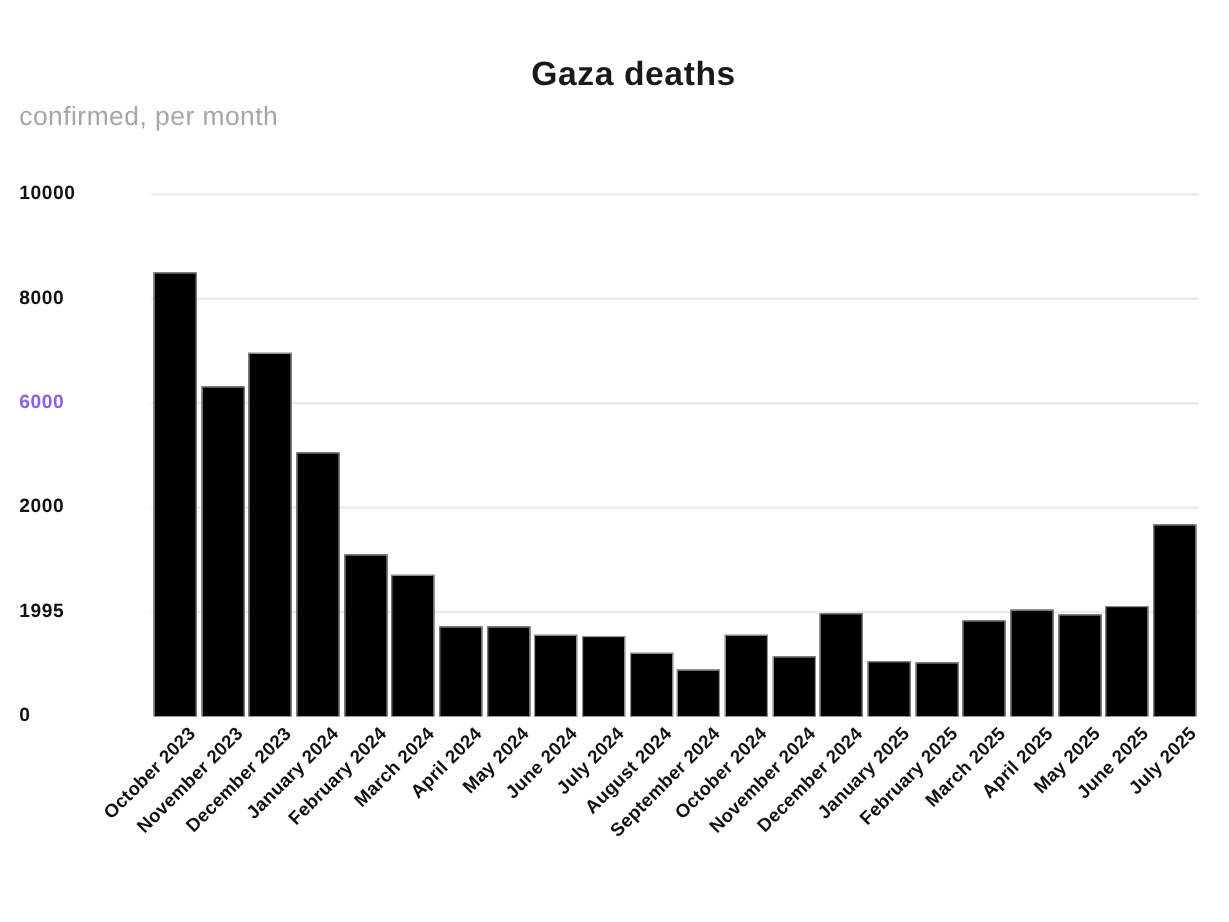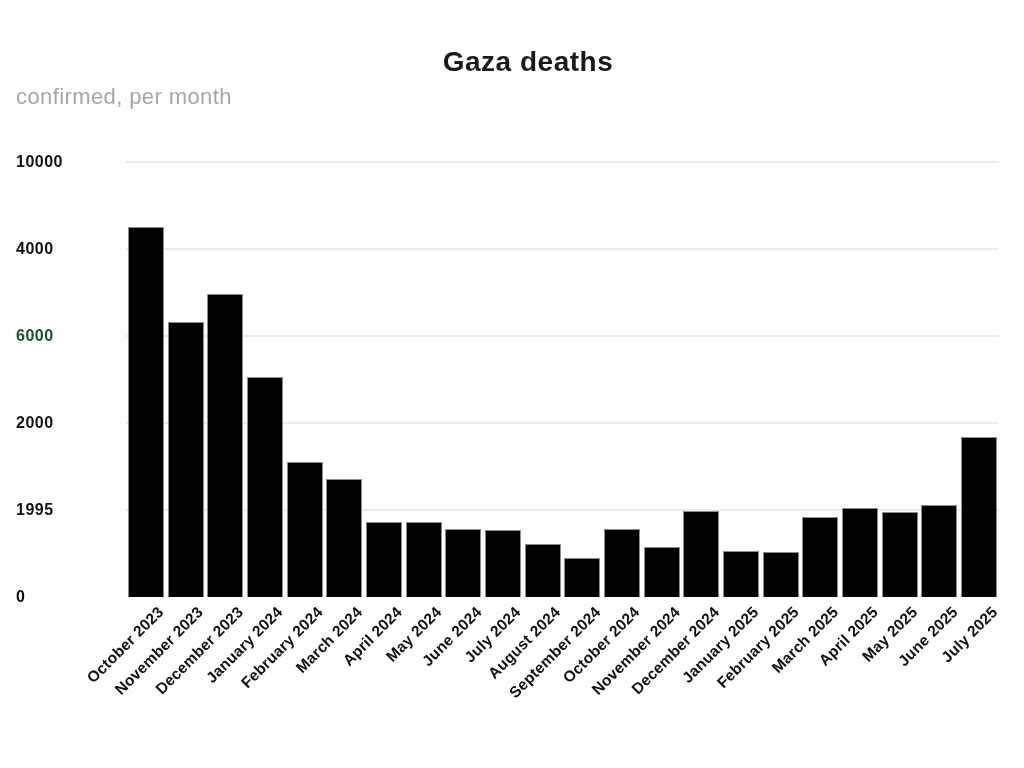--- a/index.html
+++ b/index.html
@@ -100,22 +100,22 @@
 <body>
 
 <div class="chart-root">
   <div class="chart-title">Gaza deaths</div>
   <div class="chart-subtitle">confirmed, per month</div>
 
   <div class="y-axis-labels">
       <div class="y-tick-label" style="top: 587px; color: rgb(17, 17, 17);">0</div>
       <div class="y-tick-label" style="top: 500px; color: rgb(17, 17, 17);">1995</div>
       <div class="y-tick-label" style="top: 413px; color: rgb(17, 17, 17);">2000</div>
-      <div class="y-tick-label" style="top: 326px; color: #14532d;">6000</div>
-      <div class="y-tick-label" style="top: 239px; color: rgb(17, 17, 17);">4000</div>
+      <div class="y-tick-label" style="top: 326px; color: #8b5cf6;">6000</div>
+      <div class="y-tick-label" style="top: 239px; color: rgb(17, 17, 17);">8000</div>
       <div class="y-tick-label" style="top: 152px; color: rgb(17, 17, 17);">10000</div>
     </div>
 
   <div class="plot-area">
       <div class="gridline" style="top: 347px; background: rgb(235, 235, 235);"></div>
       <div class="gridline" style="top: 260px; background: rgb(235, 235, 235);"></div>
       <div class="gridline" style="top: 173px; background: rgb(235, 235, 235);"></div>
       <div class="gridline" style="top: 86px; background: rgb(235, 235, 235);"></div>
       <div class="gridline" style="top: -1px; background: rgb(235, 235, 235);"></div>
       <div class="bar" style="left: 1.84091px; width: 36px; height: 369.75px; background: rgb(0, 0, 0); border-color: rgb(140, 140, 140);"></div>

